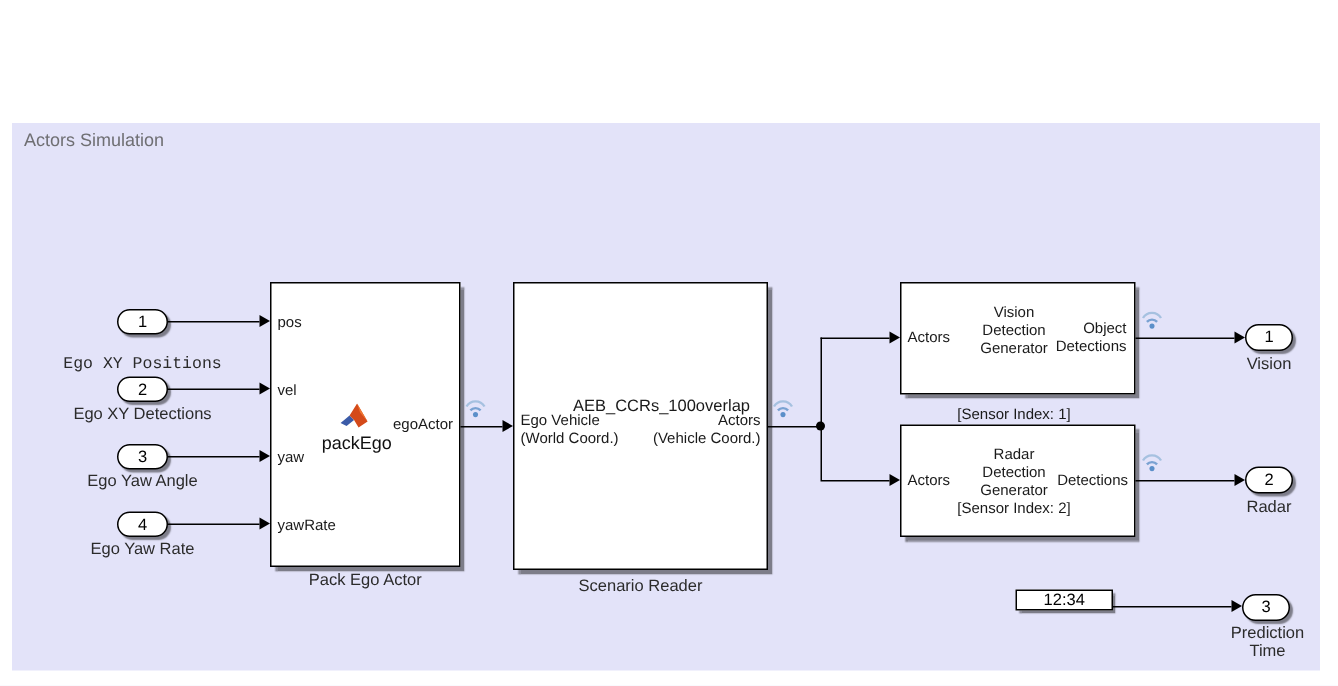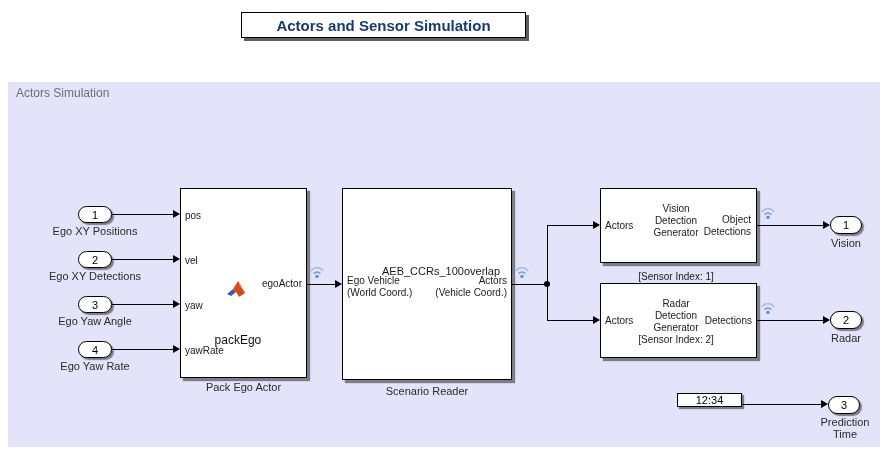--- a/index.html
+++ b/index.html
@@ -70,32 +70,29 @@
     position:absolute; left:677px; top:393px; width:65px; height:14px;
     background:#fff; border:1.4px solid #000; box-shadow:2px 2px 1px rgba(0,0,0,0.45);
     display:flex; align-items:center; justify-content:center; font-size:11px; color:#000;
   }
 </style>
 </head>
 <body>
 
 <div class="canvas">
 
-  <div class="title-block">
-    <span>Actors and Sensor Simulation</span>
-  </div>
 
   <div class="sim-area">
     <div class="area-label">Actors Simulation</div>
   </div>
 
   <div class="port-oval" style="left:78px; top:206px;">
     <span>1</span>
   </div>
-  <div class="port-caption" style="left:38px; top:225px; width:114px;">Ego XY Positions</div>
+  <div class="port-caption" style="left:38px; top:237px; width:114px;font-family:Liberation Mono, monospace;">Ego XY Positions</div>
 
   <div class="port-oval" style="left:78px; top:251px;">
     <span>2</span>
   </div>
   <div class="port-caption" style="left:38px; top:270px; width:114px;">Ego XY Detections</div>
 
   <div class="port-oval" style="left:78px; top:296px;">
     <span>3</span>
   </div>
   <div class="port-caption" style="left:38px; top:315px; width:114px;">Ego Yaw Angle</div>
@@ -113,21 +110,21 @@
   <div class="arrow-right" style="left:173px; top:300px;"></div>
   <div class="h-line" style="left:112px; top:349px; width:61px;"></div>
   <div class="arrow-right" style="left:173px; top:345px;"></div>
 
   <div class="sl-block" style="left:180px; top:188px; width:127px; height:190px;">
     <span class="pin" style="left:4px; top:21px;">pos</span>
     <span class="pin" style="left:4px; top:66px;">vel</span>
     <span class="pin" style="left:4px; top:111px;">yaw</span>
     <span class="pin" style="left:4px; top:156px;">yawRate</span>
     <span class="pin right" style="right:4px; top:89px;">egoActor</span>
-    <div class="matlab-fn" style="left:50%; top:92px; transform:translateX(-62%);gap:33px;">
+    <div class="matlab-fn" style="left:50%; top:80px; transform:translateX(-62%);">
       <svg width="24" height="18" viewBox="0 0 24 18">
         <polygon points="1,13 7,8 10,11 5,15" fill="#3b5ba8"></polygon>
         <polygon points="7,8 12,0 19,12 13,16 10,11" fill="#d44a1a"></polygon>
         <polygon points="12,0 14,6 19,12" fill="#ef7632"></polygon>
       </svg>
       <span class="fn-name">packEgo</span>
     </div>
   </div>
   <div class="block-caption" style="left:180px; top:381px; width:127px;">Pack Ego Actor</div>
 

